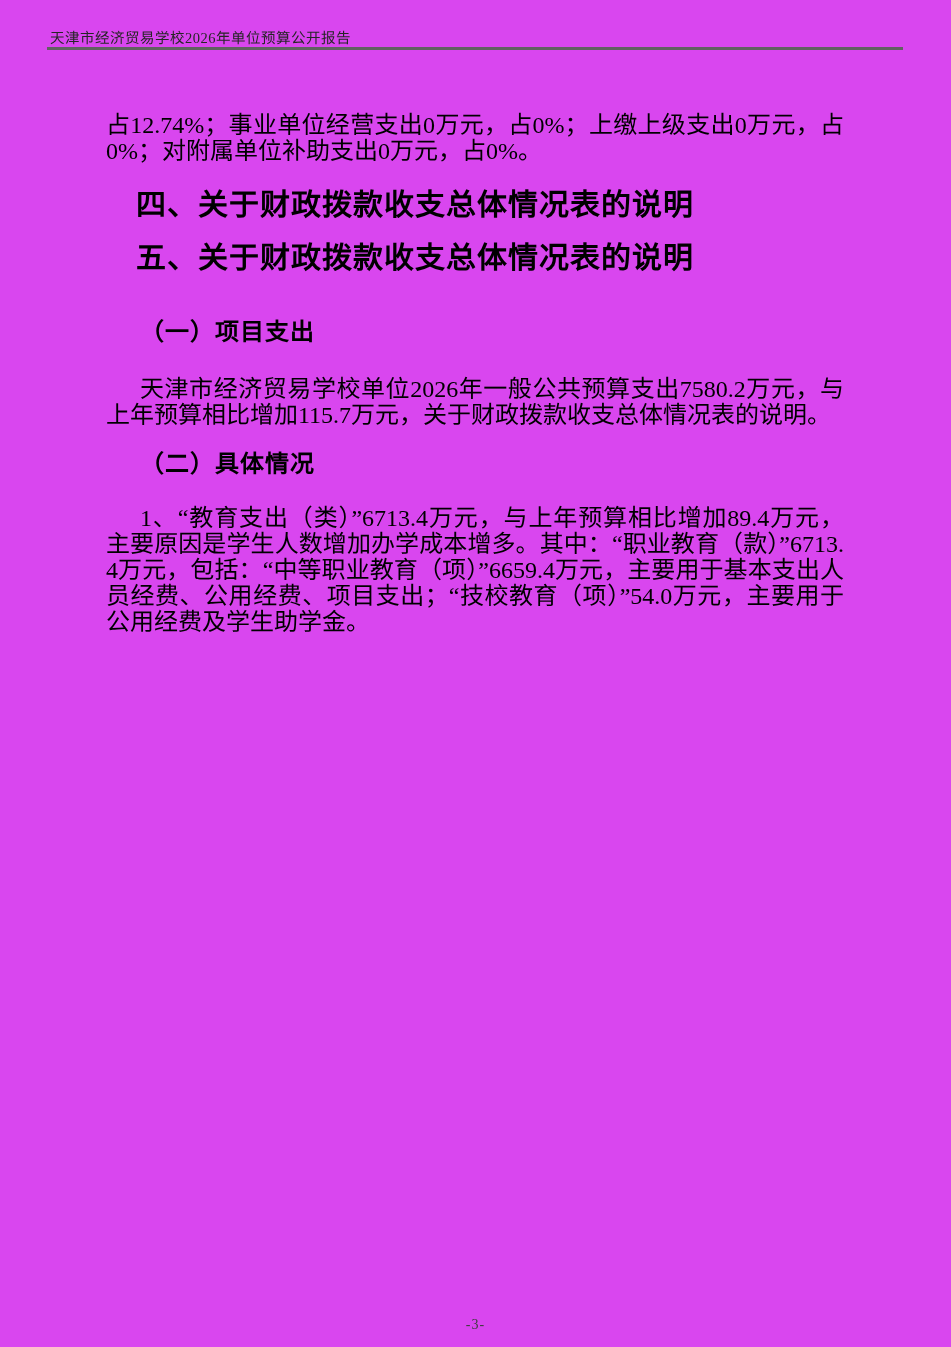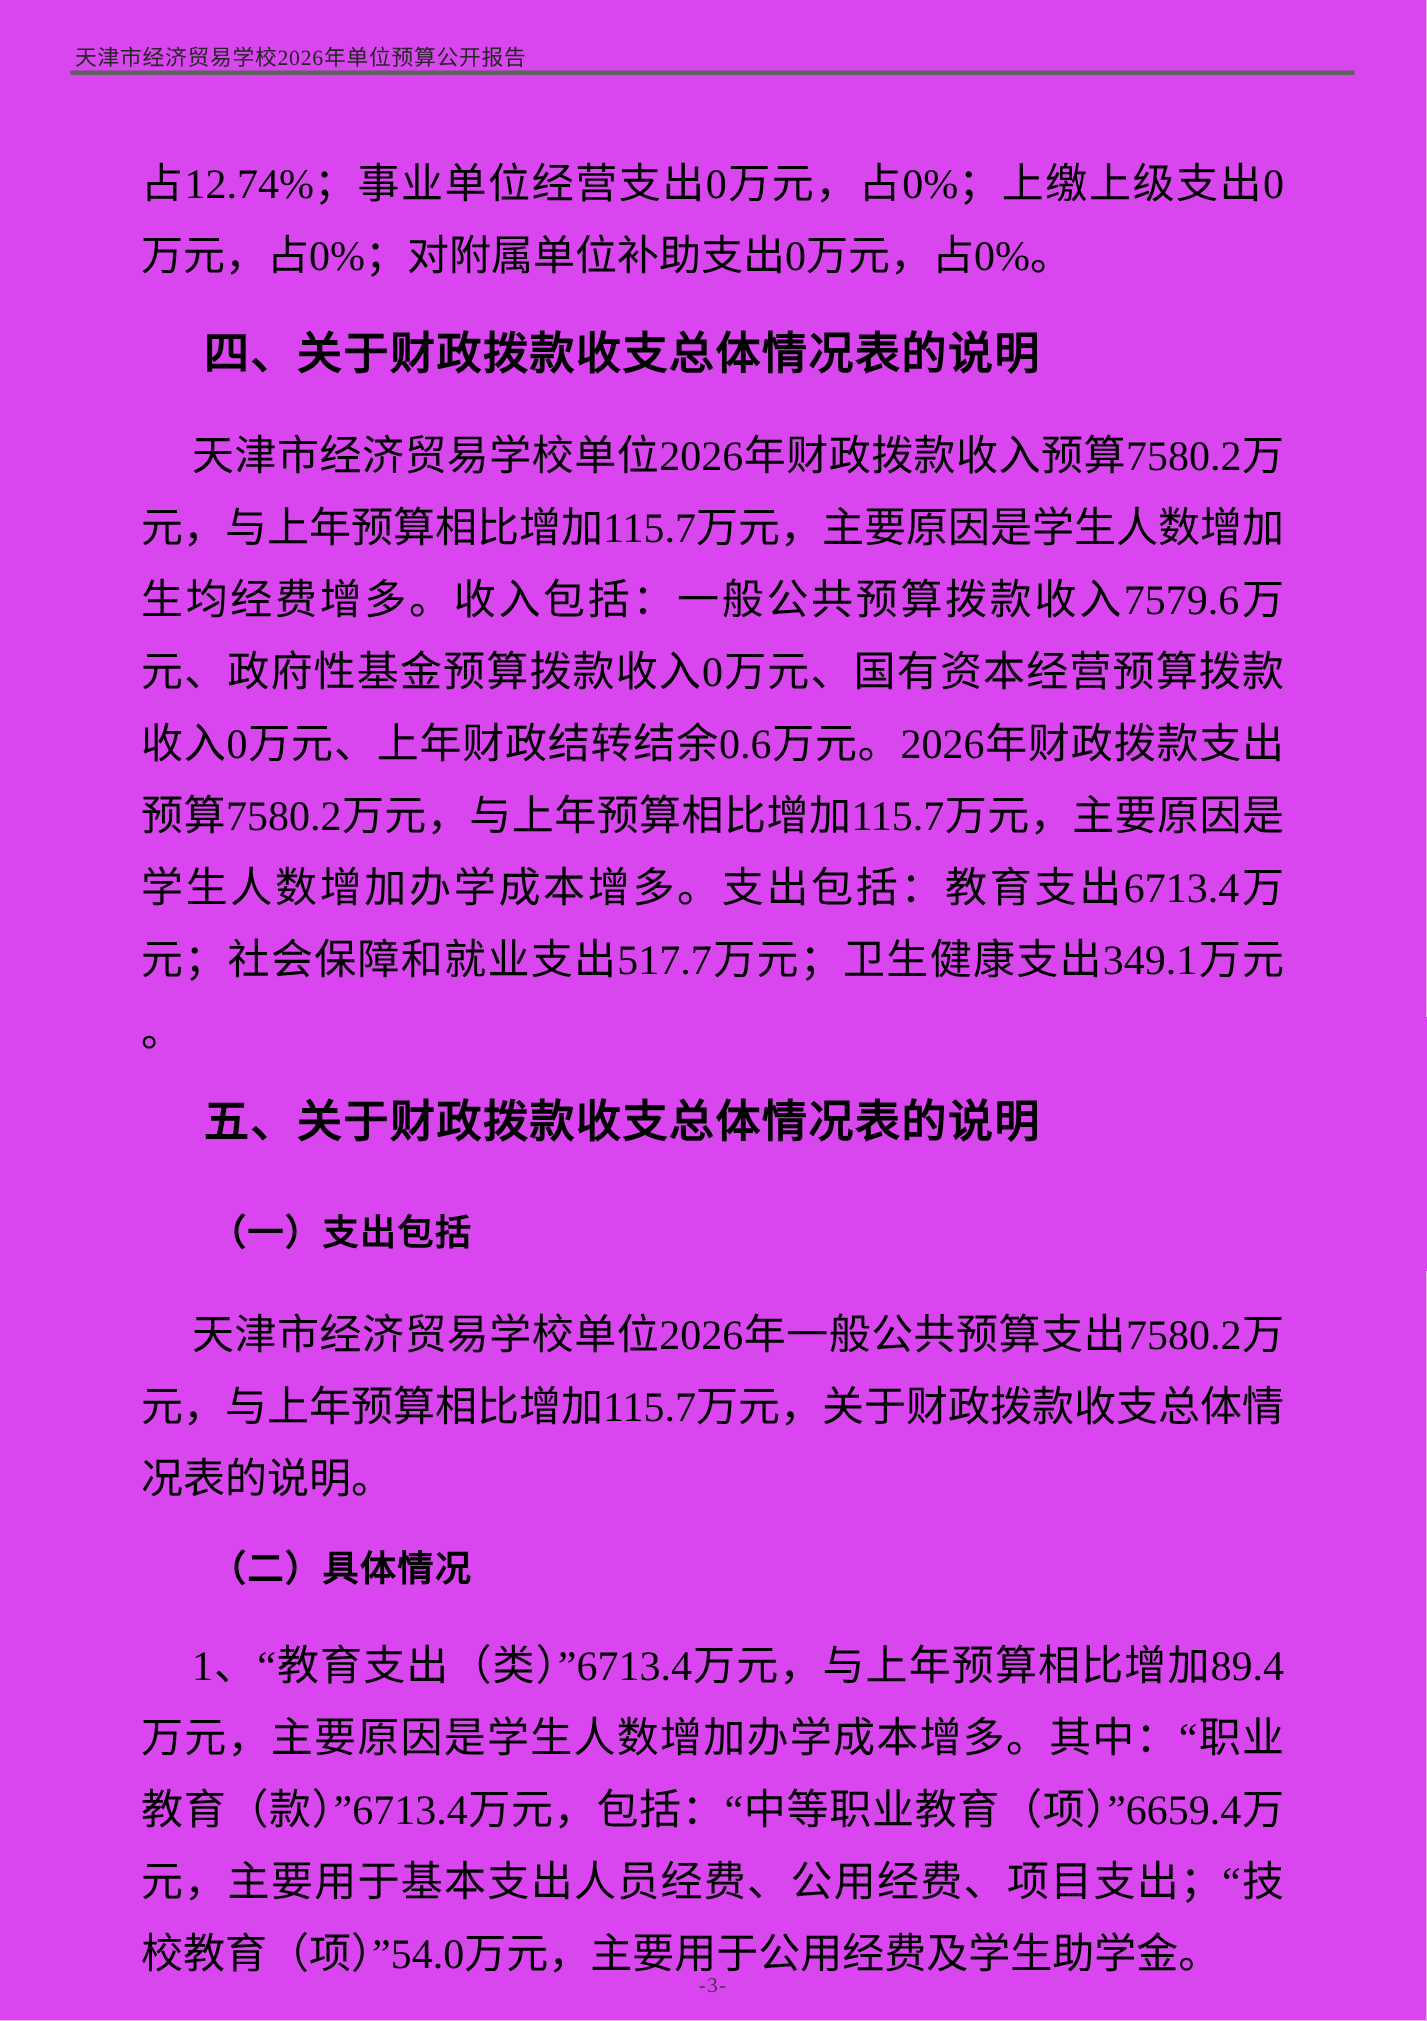--- a/index.html
+++ b/index.html
@@ -41,25 +41,25 @@
     background: #616161;
   }
   
   .content {
     position: absolute;
     left: 90px;
     top: 96px;
     width: 770px;
   }
   .body-text {
-    font-size: 28px;
-    line-height: 48px;
+    font-size: 24px;
+    line-height: 26px;
     text-align: justify;
     text-justify: inter-ideograph;
-    margin: 4px;
+    margin: 16px;
     text-indent: 34px;
     word-break: break-all;
   }
   .no-indent {
     text-indent: 0;
   }
   .section-heading {
     font-family: "Liberation Sans", "DejaVu Sans", sans-serif;
     font-weight: 700;
     font-size: 30px;
@@ -108,25 +108,24 @@
     <div class="header-title">天津市经济贸易学校2026年单位预算公开报告</div>
     <div class="header-divider"></div>
   </div>
 
   <div class="content">
 
     <p class="body-text no-indent">占12.74%；事业单位经营支出0万元，占0%；上缴上级支出0万元，占0%；对附属单位补助支出0万元，占0%。</p>
 
     <h2 class="section-heading mt-h2-1">四、关于财政拨款收支总体情况表的说明</h2>
 
-    <p class="body-text mt-p-1">天津市经济贸易学校单位2026年财政拨款收入预算7580.2万元，与上年预算相比增加115.7万元，主要原因是学生人数增加生均经费增多。收入包括：一般公共预算拨款收入7579.6万元、政府性基金预算拨款收入0万元、国有资本经营预算拨款收入0万元、上年财政结转结余0.6万元。2026年财政拨款支出预算7580.2万元，与上年预算相比增加115.7万元，主要原因是学生人数增加办学成本增多。支出包括：教育支出6713.4万元；社会保障和就业支出517.7万元；卫生健康支出349.1万元 。</p>
 
     <h2 class="section-heading mt-h2-2">五、关于财政拨款收支总体情况表的说明</h2>
 
-    <h3 class="sub-heading mt-h3-1">（一）支出包括</h3>
+    <h3 class="sub-heading mt-h3-1">（一）项目支出</h3>
 
     <p class="body-text mt-p-2">天津市经济贸易学校单位2026年一般公共预算支出7580.2万元，与上年预算相比增加115.7万元，关于财政拨款收支总体情况表的说明。</p>
 
     <h3 class="sub-heading mt-h3-2">（二）具体情况</h3>
 
     <p class="body-text mt-p-3">1、“教育支出（类）”6713.4万元，与上年预算相比增加89.4万元，主要原因是学生人数增加办学成本增多。其中：“职业教育（款）”6713.4万元，包括：“中等职业教育（项）”6659.4万元，主要用于基本支出人员经费、公用经费、项目支出；“技校教育（项）”54.0万元，主要用于公用经费及学生助学金。</p>
 
 
   </div>
 

